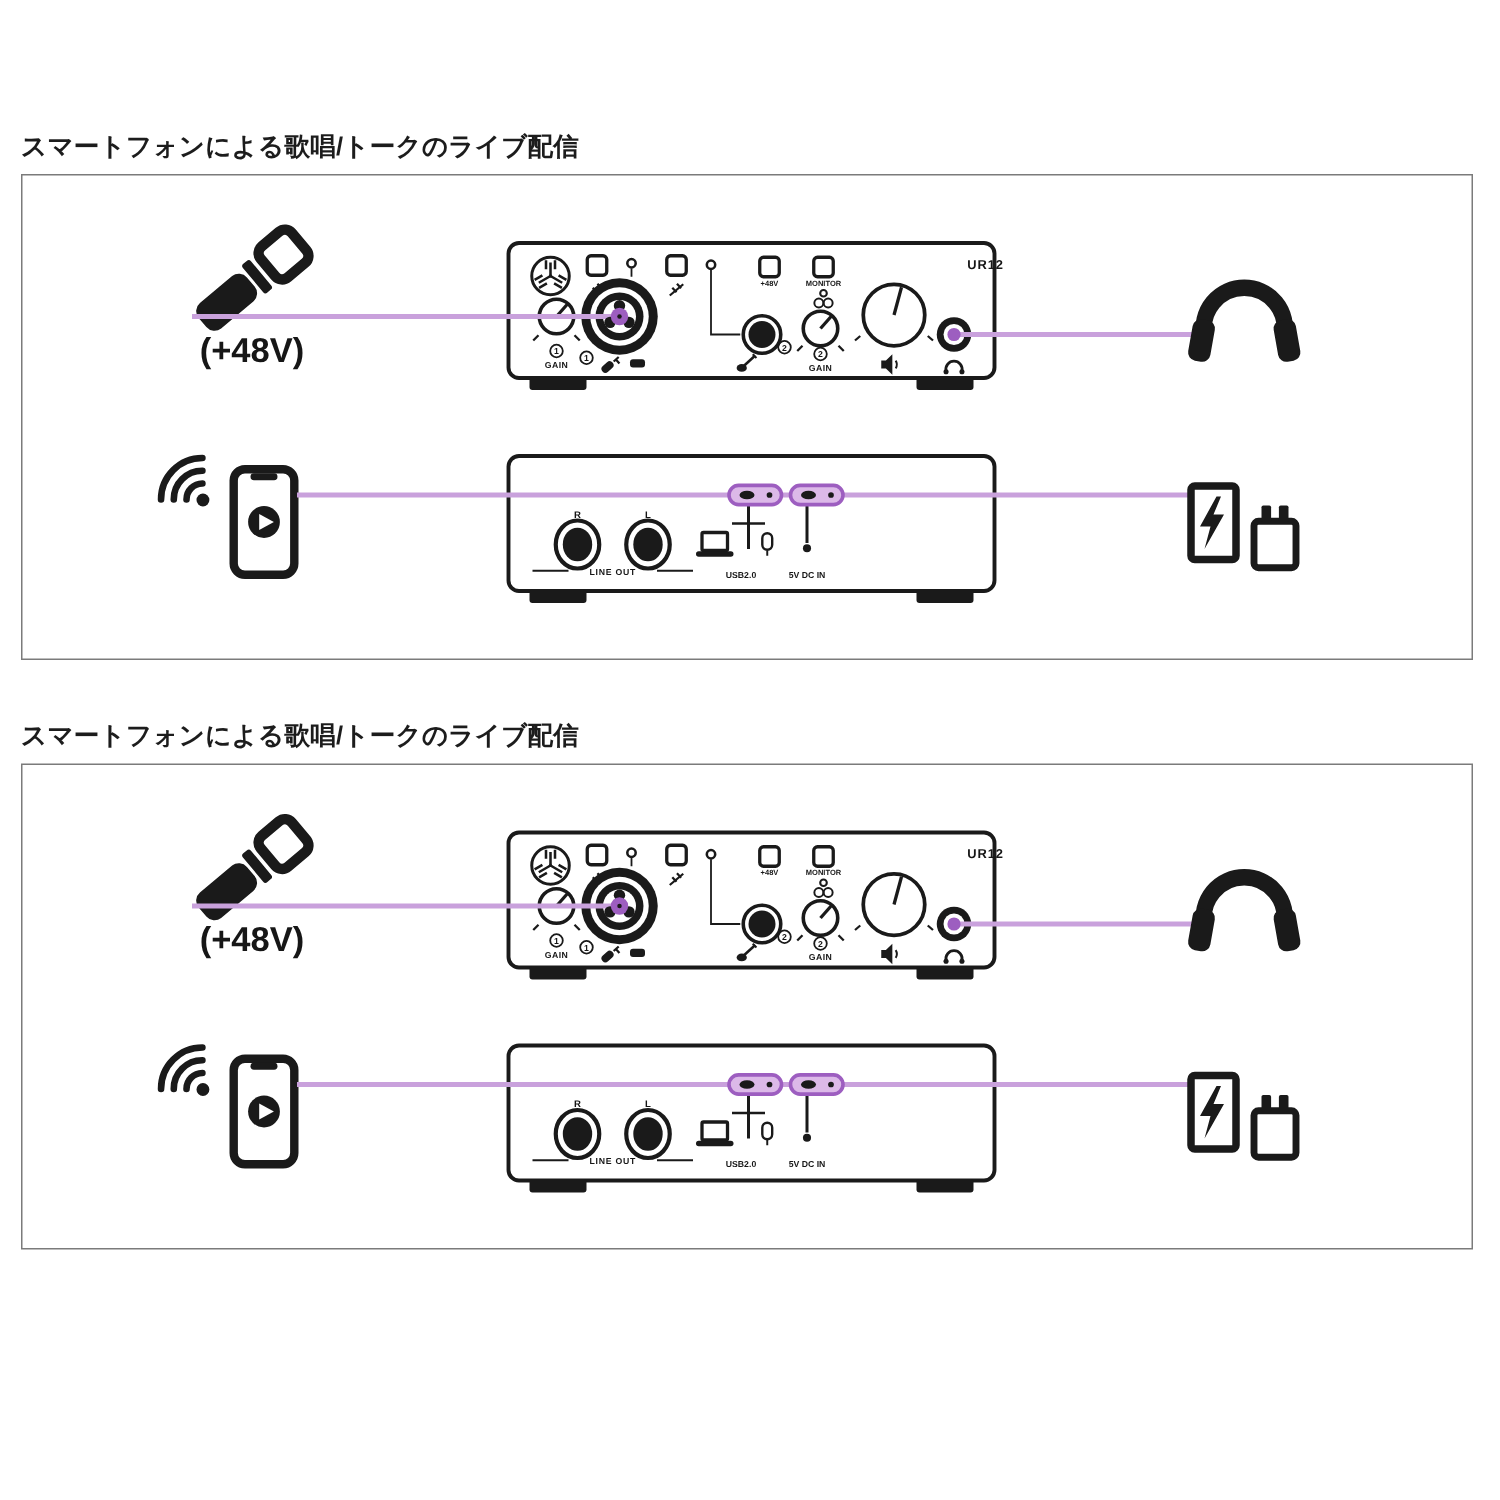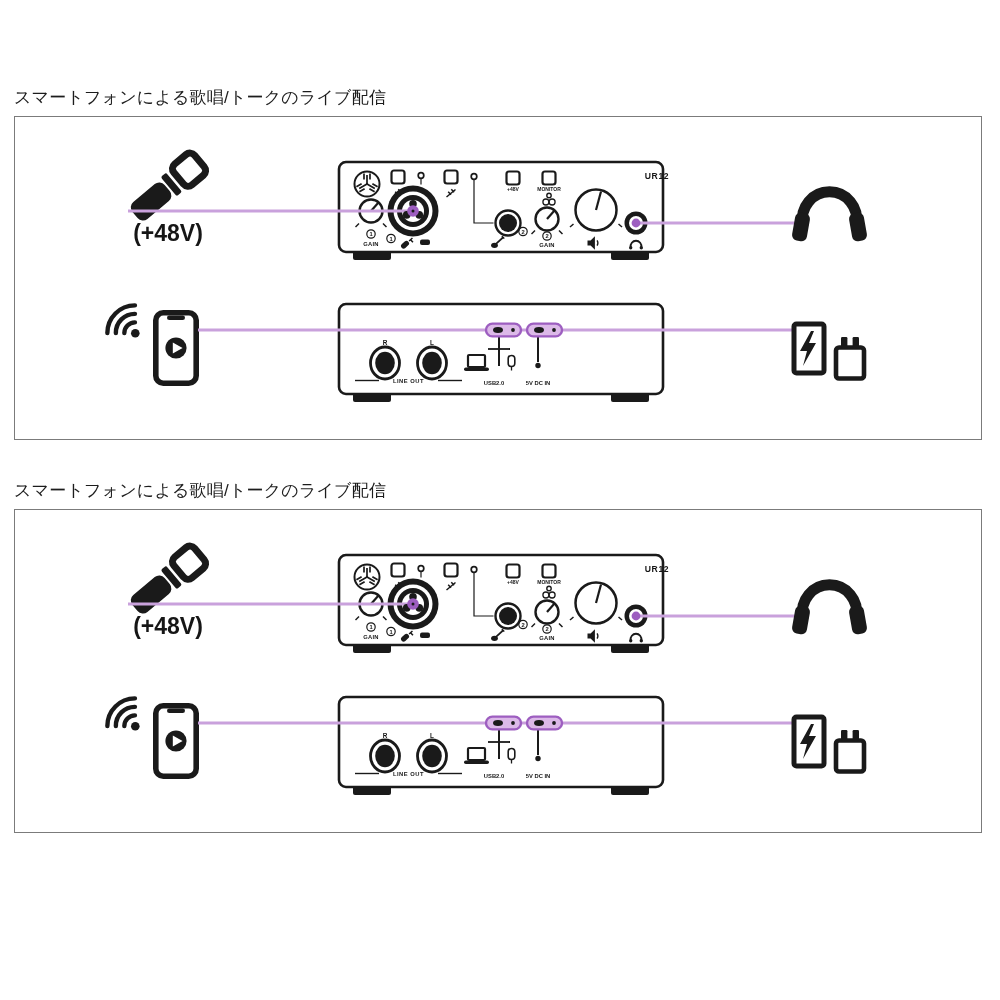--- a/index.html
+++ b/index.html
@@ -5,21 +5,21 @@
   html,body{margin:0;padding:0}
   body{
     width:1000px;height:1000px;background:#ffffff;position:relative;overflow:hidden;
     font-family:"Liberation Sans",sans-serif;
   }
   .diagram-section{position:absolute;left:0;width:1000px;height:360px}
   #sec0{top:86px}
   #sec1{top:479px}
   .section-title{
     position:absolute;top:0;left:14px;margin:0;
-    font-size:17px;font-weight:normal;color:#1c1c1c;letter-spacing:.2px;
+    font-size:17px;font-weight:bold;color:#1c1c1c;letter-spacing:.2px;
   }
   .box{
     position:absolute;top:30px;left:14px;width:966px;height:322px;
     border:1.5px solid #7b7b7b;background:#fff;
   }
   .row-top{position:absolute;top:0;left:0;width:966px;height:178px}
   .row-bottom{position:absolute;top:178px;left:0;width:966px;height:142px}
   svg{display:block}
   svg .s{stroke:#1a1a1a;fill:#fff}
   svg .f{fill:#1a1a1a;stroke:none}

